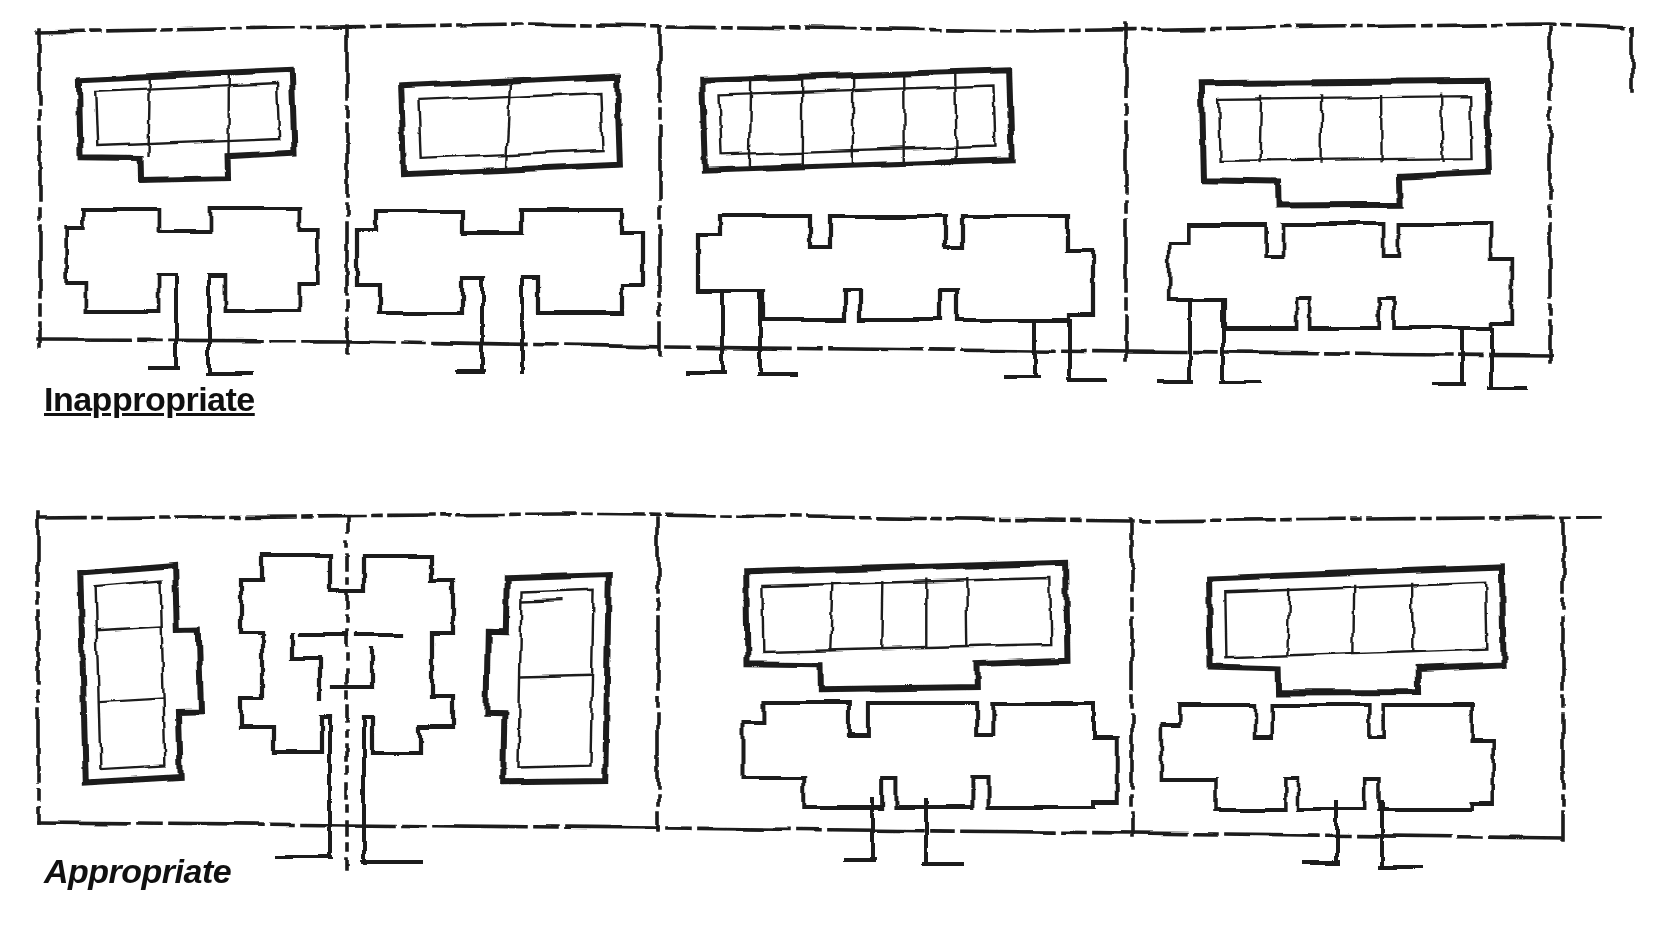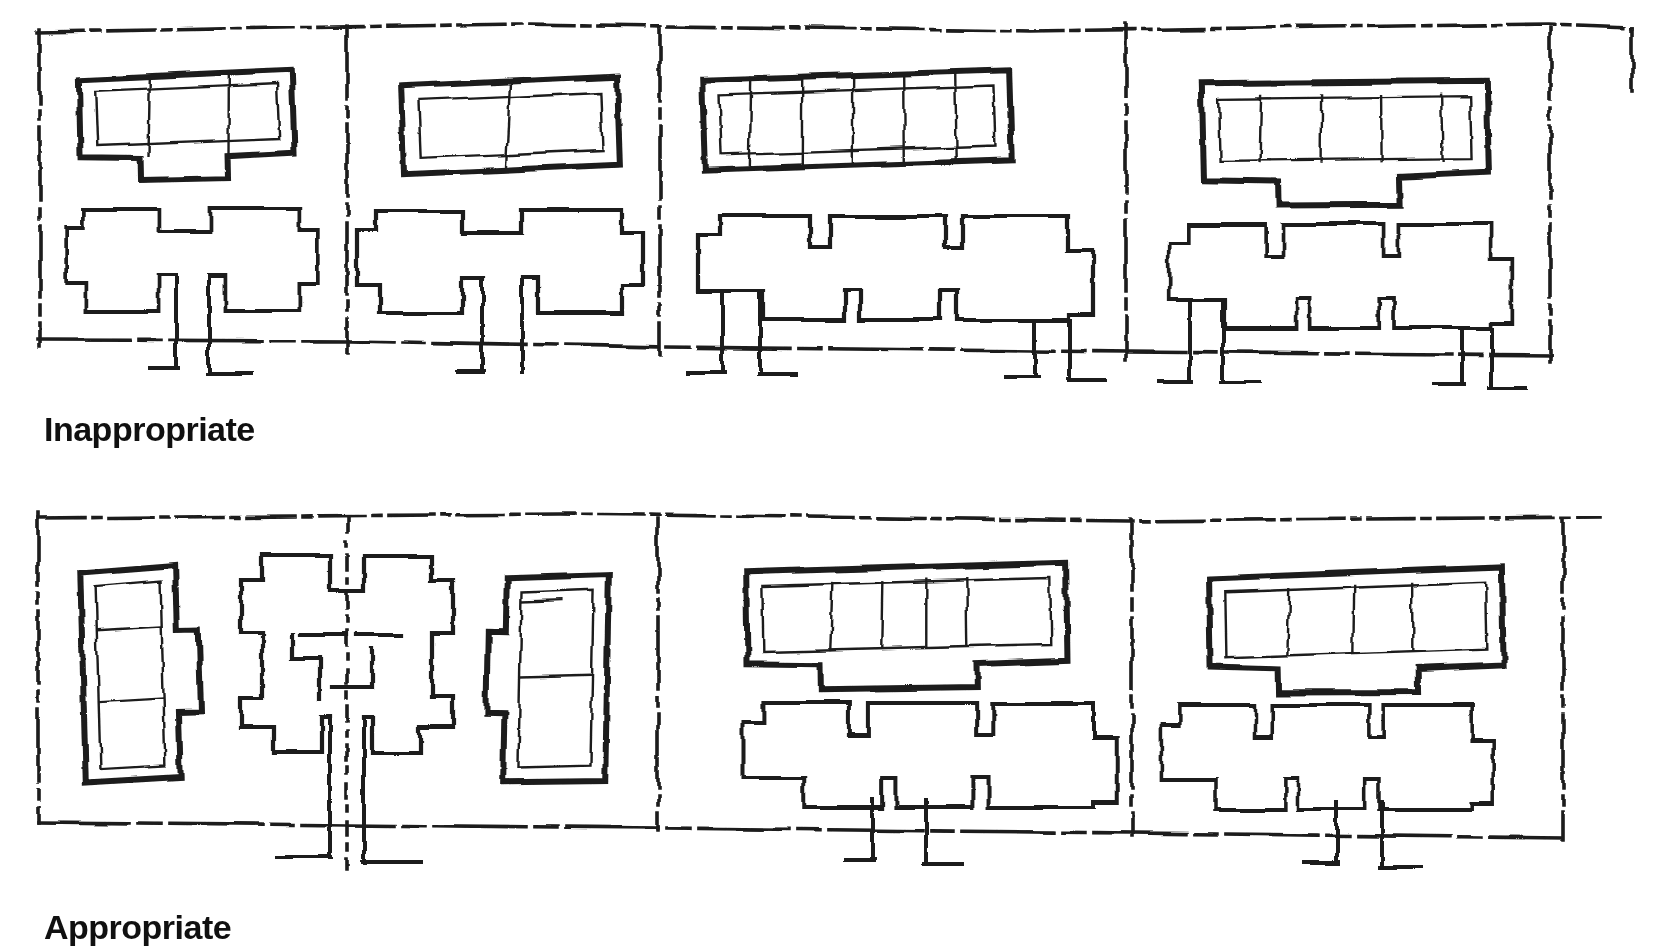--- a/index.html
+++ b/index.html
@@ -43,22 +43,22 @@
   .bPart        { stroke-width: 2.4; }
   .panel-label {
     position: absolute;
     left: 44px;
     color: #101010;
     font-weight: bold;
     font-size: 34px;
     letter-spacing: -0.5px;
     white-space: nowrap;
   }
-  #label-inappropriate { top: 410px; }
-  #label-appropriate   { top: 908px; }
+  #label-inappropriate { top: 380px; text-decoration: underline; }
+  #label-appropriate   { top: 852px; font-style: italic; }
 </style>
 </head>
 <body>
 
 <div class="figure-wrap">
 
   <svg class="sketch" viewBox="0 0 1656 950" aria-hidden="true">
     <defs>
       <filter id="wob" x="-3%" y="-3%" width="106%" height="106%">
         <feTurbulence type="fractalNoise" baseFrequency="0.013 0.055" numOctaves="2" seed="7" result="n"></feTurbulence>

